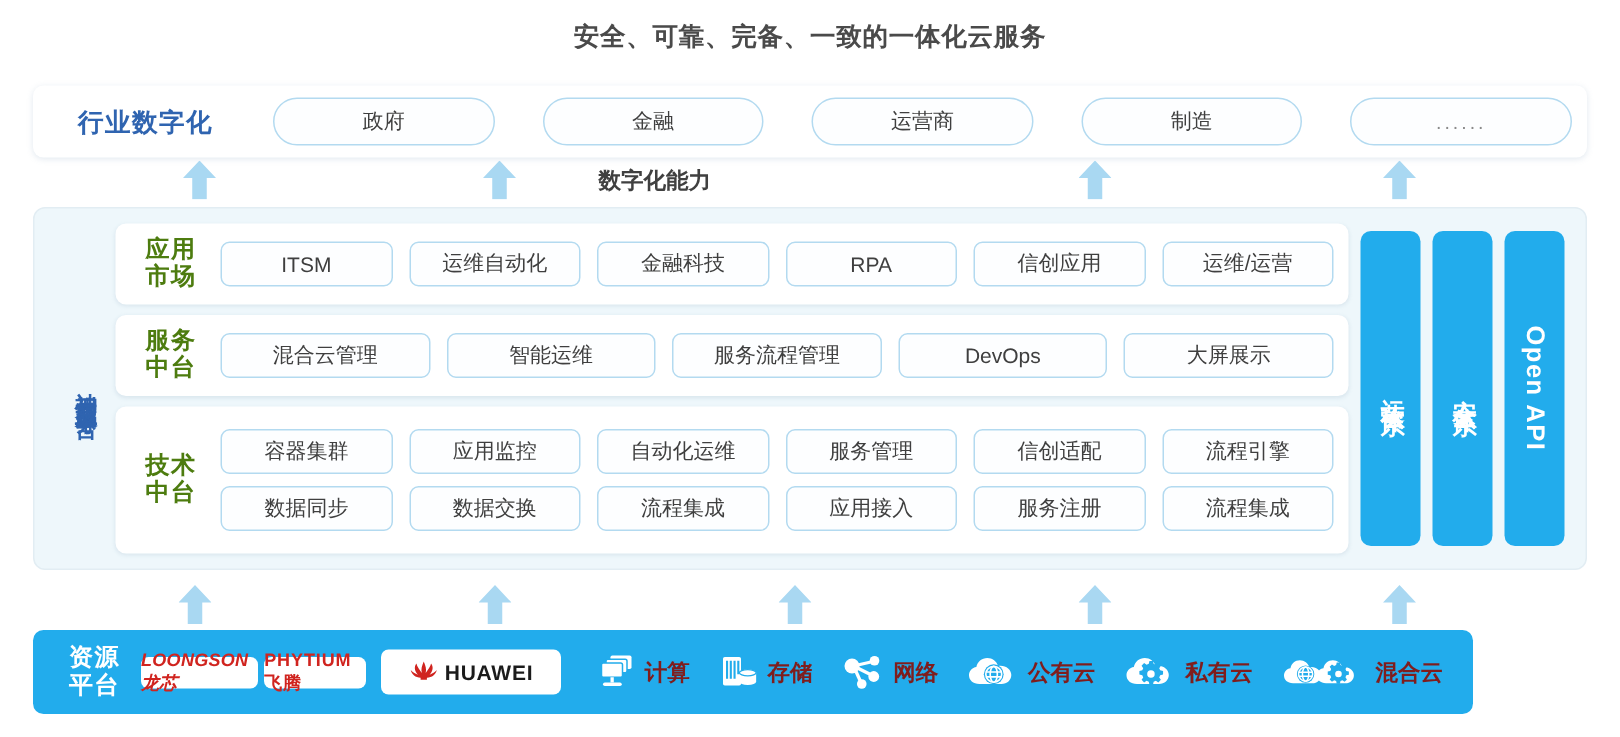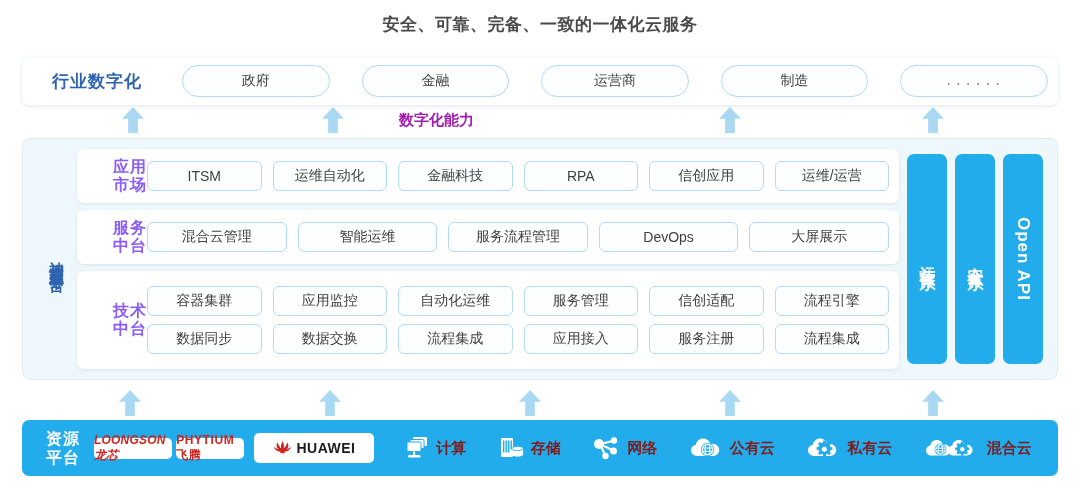--- a/index.html
+++ b/index.html
@@ -17,21 +17,21 @@
     text-align: center;
     font-size: 17px; font-weight: bold; color: #4a4a4a;
     letter-spacing: 0.5px;
   }
 
   
   .industry-band {
     position: absolute; top: 57px; left: 22px; width: 1036px; height: 48px;
     background: #ffffff; border-radius: 7px;
     box-shadow: 0 1px 4px rgba(120,150,180,0.22);
-    display: flex; align-items: center; padding: 0 10px; font-family: Liberation Mono, monospace;
+    display: flex; align-items: center; padding: 0 10px;
   }
   .industry-label {
     flex: 0 0 130px; text-align: center;
     font-size: 17px; font-weight: bold; color: #2f64b0;
     letter-spacing: 1px;
   }
   .industry-items { flex: 1; display: flex; gap: 12px; }
   .ind-box {
     flex: 1 1 0; height: 32px; border: 1px solid #b3daf0;
     border-radius: 16px; background: #fdfeff;
@@ -42,21 +42,21 @@
 
   
   .arrow-row { position: absolute; left: 0; width: 1080px; height: 26px; }
   .arrow {
     position: absolute; bottom: 0; width: 22px; height: 26px;
     background: #a9d8f2;
     clip-path: polygon(50% 0%, 100% 45%, 72% 45%, 72% 100%, 28% 100%, 28% 45%, 0% 45%);
   }
   .cap-label {
     position: absolute; left: 0; width: 873px; top: 4px;
-    text-align: center; font-size: 15px; font-weight: bold; color: #a21caf;
+    text-align: center; font-size: 15px; font-weight: bold; color: #404040;
   }
 
   
   .platform {
     position: absolute; top: 138px; left: 22px; width: 1036px; height: 242px;
     background: #eef7fb; border: 1px solid #e2edf3; border-radius: 8px;
     display: flex; padding: 10px 12px;
   }
   .platform-label {
     flex: 0 0 42px; display: flex; align-items: center; justify-content: center;
@@ -68,22 +68,22 @@
 
   .tier {
     background: #ffffff; border-radius: 7px;
     box-shadow: 0 1px 3px rgba(130,160,185,0.20);
     display: flex; align-items: center; padding: 6px 10px 6px 4px;
   }
   .tier.app { height: 54px; }
   .tier.svc { height: 54px; }
   .tier.tech { flex: 1; }
   .tier-label {
-    flex: 0 0 66px; text-align: right;
-    font-size: 16px; font-weight: bold; color: #8b5cf6;
+    flex: 0 0 66px; text-align: center;
+    font-size: 16px; font-weight: bold; color: #4d7c0f;
     line-height: 1.15; letter-spacing: 1px;
   }
   .tier-grid { flex: 1; display: flex; flex-direction: column; gap: 8px; }
   .tier-line { display: flex; gap: 11px; }
   .cell {
     flex: 1 1 0; height: 30px; border: 1px solid #b3daf0;
     border-radius: 6px; background: #fdfeff;
     display: flex; align-items: center; justify-content: center;
     font-size: 14px; color: #3f3f3f; white-space: nowrap;
   }
@@ -93,21 +93,21 @@
   .vbar {
     flex: 1 1 0; background: #22acec; border-radius: 7px;
     display: flex; align-items: center; justify-content: center;
     color: #ffffff; font-size: 16px; font-weight: bold;
     writing-mode: vertical-rl; letter-spacing: 3px;
   }
   .vbar.latin { letter-spacing: 1px; font-size: 17px; }
 
   
   .resource {
-    position: absolute; top: 420px; left: 22px; width: 1036px; height: 56px;
+    position: absolute; top: 420px; left: 22px; width: 960px; height: 56px;
     background: #22acec; border-radius: 7px;
     display: flex; align-items: center; padding: 0 10px;
   }
   .res-label {
     flex: 0 0 62px; text-align: center; color: #ffffff;
     font-size: 16px; font-weight: bold; line-height: 1.2; letter-spacing: 1px;
   }
   .logo-stack { flex: 0 0 150px; display: flex; gap: 4px; }
   .logo-box {
     height: 21px; background: #ffffff; border-radius: 5px;

